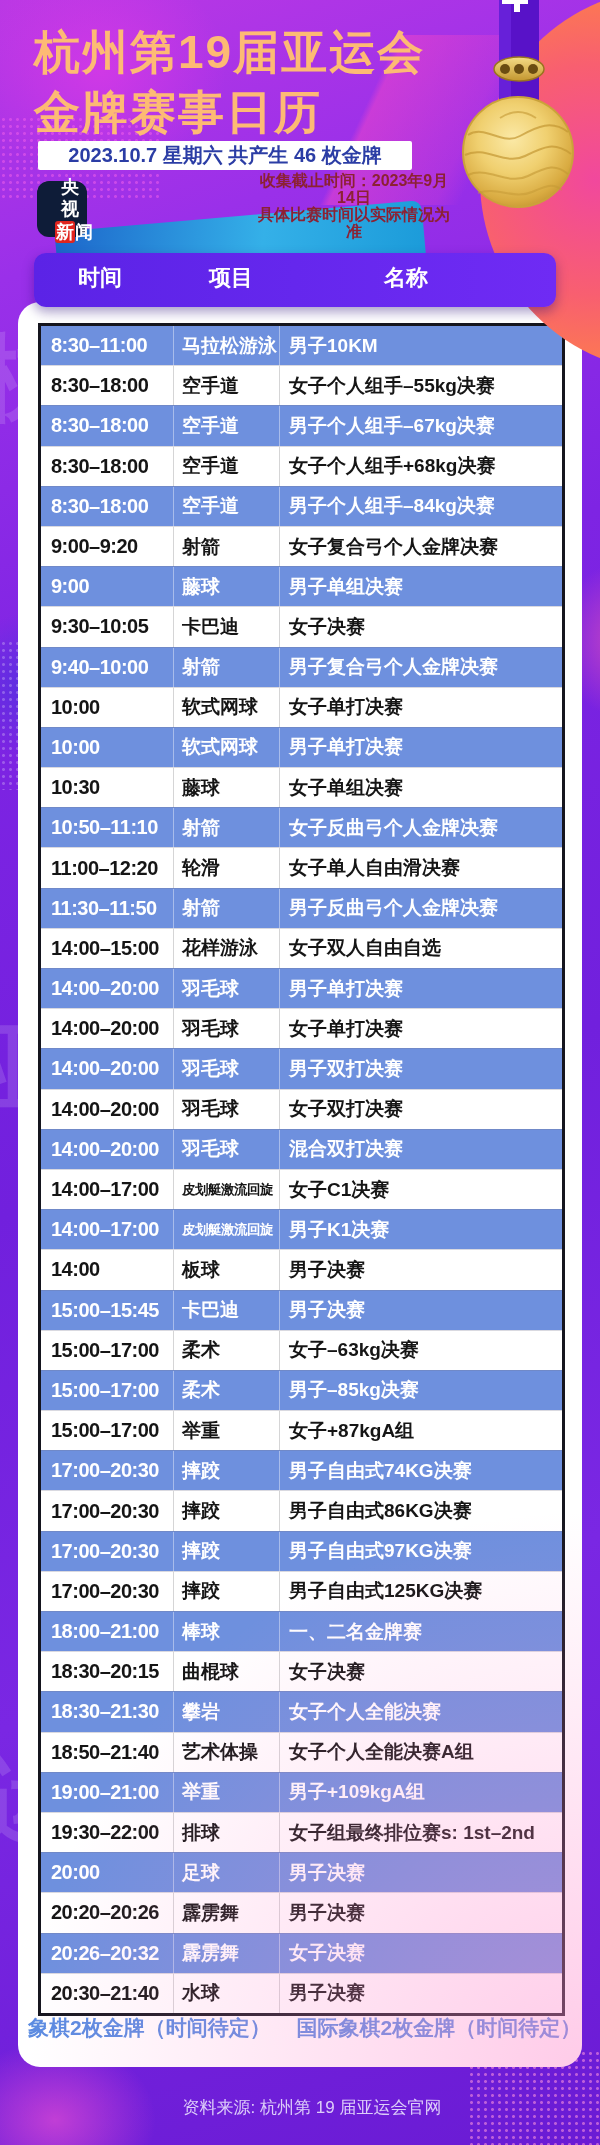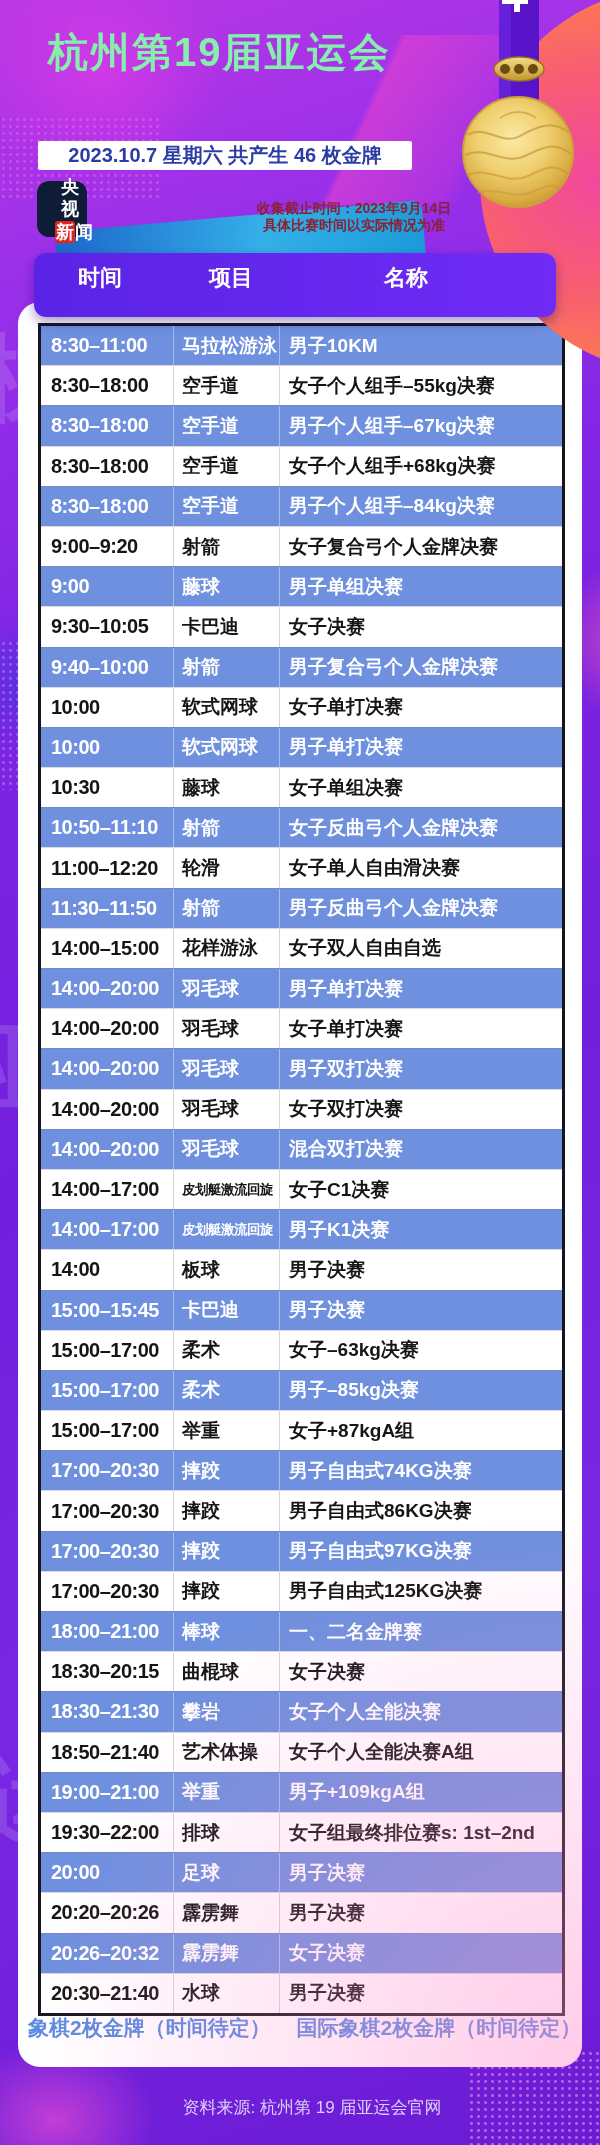--- a/index.html
+++ b/index.html
@@ -23,38 +23,38 @@
   .blpink{left:-85px;top:2010px;width:280px;height:220px;z-index:1;
       background:radial-gradient(closest-side,#ed4fd4,transparent 72%);opacity:.65;}
   .dots{z-index:1;background-image:radial-gradient(circle,var(--dc) 1.2px,transparent 1.7px);
       background-size:7px 7px;}
   .dots-tl{left:0;top:116px;width:160px;height:84px;--dc:rgba(236,92,235,.55);}
   .dots-r{left:543px;top:253px;width:57px;height:95px;--dc:rgba(255,255,255,.4);}
   .dots-l{left:0;top:640px;width:62px;height:150px;--dc:rgba(255,255,255,.25);}
   .dots-br{left:468px;top:2050px;width:132px;height:95px;--dc:rgba(255,150,220,.55);}
   .wm{z-index:1;color:rgba(255,255,255,.14);font-size:95px;font-weight:800;line-height:1;}
   
-  .title{left:34px;top:22px;z-index:5;color:#86efac;font-weight:800;font-size:40px;
-      line-height:60px;letter-spacing:2px;white-space:nowrap;margin-left:14px;}
+  .title{left:34px;top:22px;z-index:5;color:#fdba74;font-weight:800;font-size:46px;
+      line-height:60px;letter-spacing:2px;white-space:nowrap;}
   .date-banner{left:38px;top:141px;width:374px;height:29px;background:#fff;z-index:5;
       display:flex;align-items:center;justify-content:center;border-radius:2px;
       font-weight:700;font-size:20px;color:#2b3da5;white-space:nowrap;text-align:center;}
   .notes{left:256px;top:172px;width:196px;z-index:5;text-align:center;color:#8c2133;
-      font-size:14px;font-weight:700;line-height:17px;margin-top:28px;}
+      font-size:16px;font-weight:700;line-height:17px;}
   .logo{left:37px;top:181px;width:50px;height:56px;background:#0e1c38;border-radius:12px;
       z-index:5;display:flex;flex-direction:column;align-items:center;justify-content:center;
       gap:1px;color:#fff;font-weight:800;font-size:18px;line-height:22px;}
   .logo .lrow{display:flex;margin-left:24px;}
   .logo .red{background:#e0251f;border-radius:3px;padding:0 1px;}
   
   .orange{left:480px;top:-12px;width:384px;height:384px;border-radius:50%;z-index:3;
       background:radial-gradient(circle at 30% 50%,#f1489d 0%,#f85f70 35%,#ff8a3e 70%,#ffab49 100%);}
   .medal{left:430px;top:0;z-index:4;}
   
-  .colbar{left:34px;top:253px;width:522px;height:64px;border-radius:12px;z-index:3;
+  .colbar{left:34px;top:253px;width:522px;height:54px;border-radius:12px;z-index:3;
       background:linear-gradient(90deg,#5b23e6,#6f2bf4);
       box-shadow:0 5px 12px rgba(40,10,120,.4);}
   .colbar span{position:absolute;top:10px;color:#fff;font-size:22px;font-weight:700;}
   .col-time{left:44px;} .col-event{left:175px;} .col-name{left:350px;}
   
   .card{left:18px;top:302px;width:564px;height:1765px;background:#fff;border-radius:22px;
       z-index:2;}
   .card .pinkcorner{position:absolute;inset:0;border-radius:inherit;pointer-events:none;
       background:radial-gradient(circle at 100% 100%,rgba(255,140,205,.45),rgba(255,140,205,0) 30%);}
   .tablewrap{position:absolute;left:20px;top:21px;width:527px;box-sizing:border-box;
@@ -89,20 +89,21 @@
 <div class="layer dots dots-tl"></div>
 <div class="layer dots dots-r"></div>
 <div class="layer dots dots-l"></div>
 <div class="layer dots dots-br"></div>
 <div class="layer wm" style="left:-22px;top:330px">杭</div>
 <div class="layer wm" style="left:-22px;top:1020px">亚</div>
 <div class="layer wm" style="left:-18px;top:1752px">运</div>
 
 <div class="layer title">
   <div>杭州第19届亚运会</div>
+  <div>金牌赛事日历</div>
 </div>
 
 <div class="layer date-banner">
   <span>2023.10.7 星期六  共产生 46 枚金牌</span>
 </div>
 
 <div class="layer notes">
   <div>收集截止时间：2023年9月14日</div>
   <div>具体比赛时间以实际情况为准</div>
 </div>

